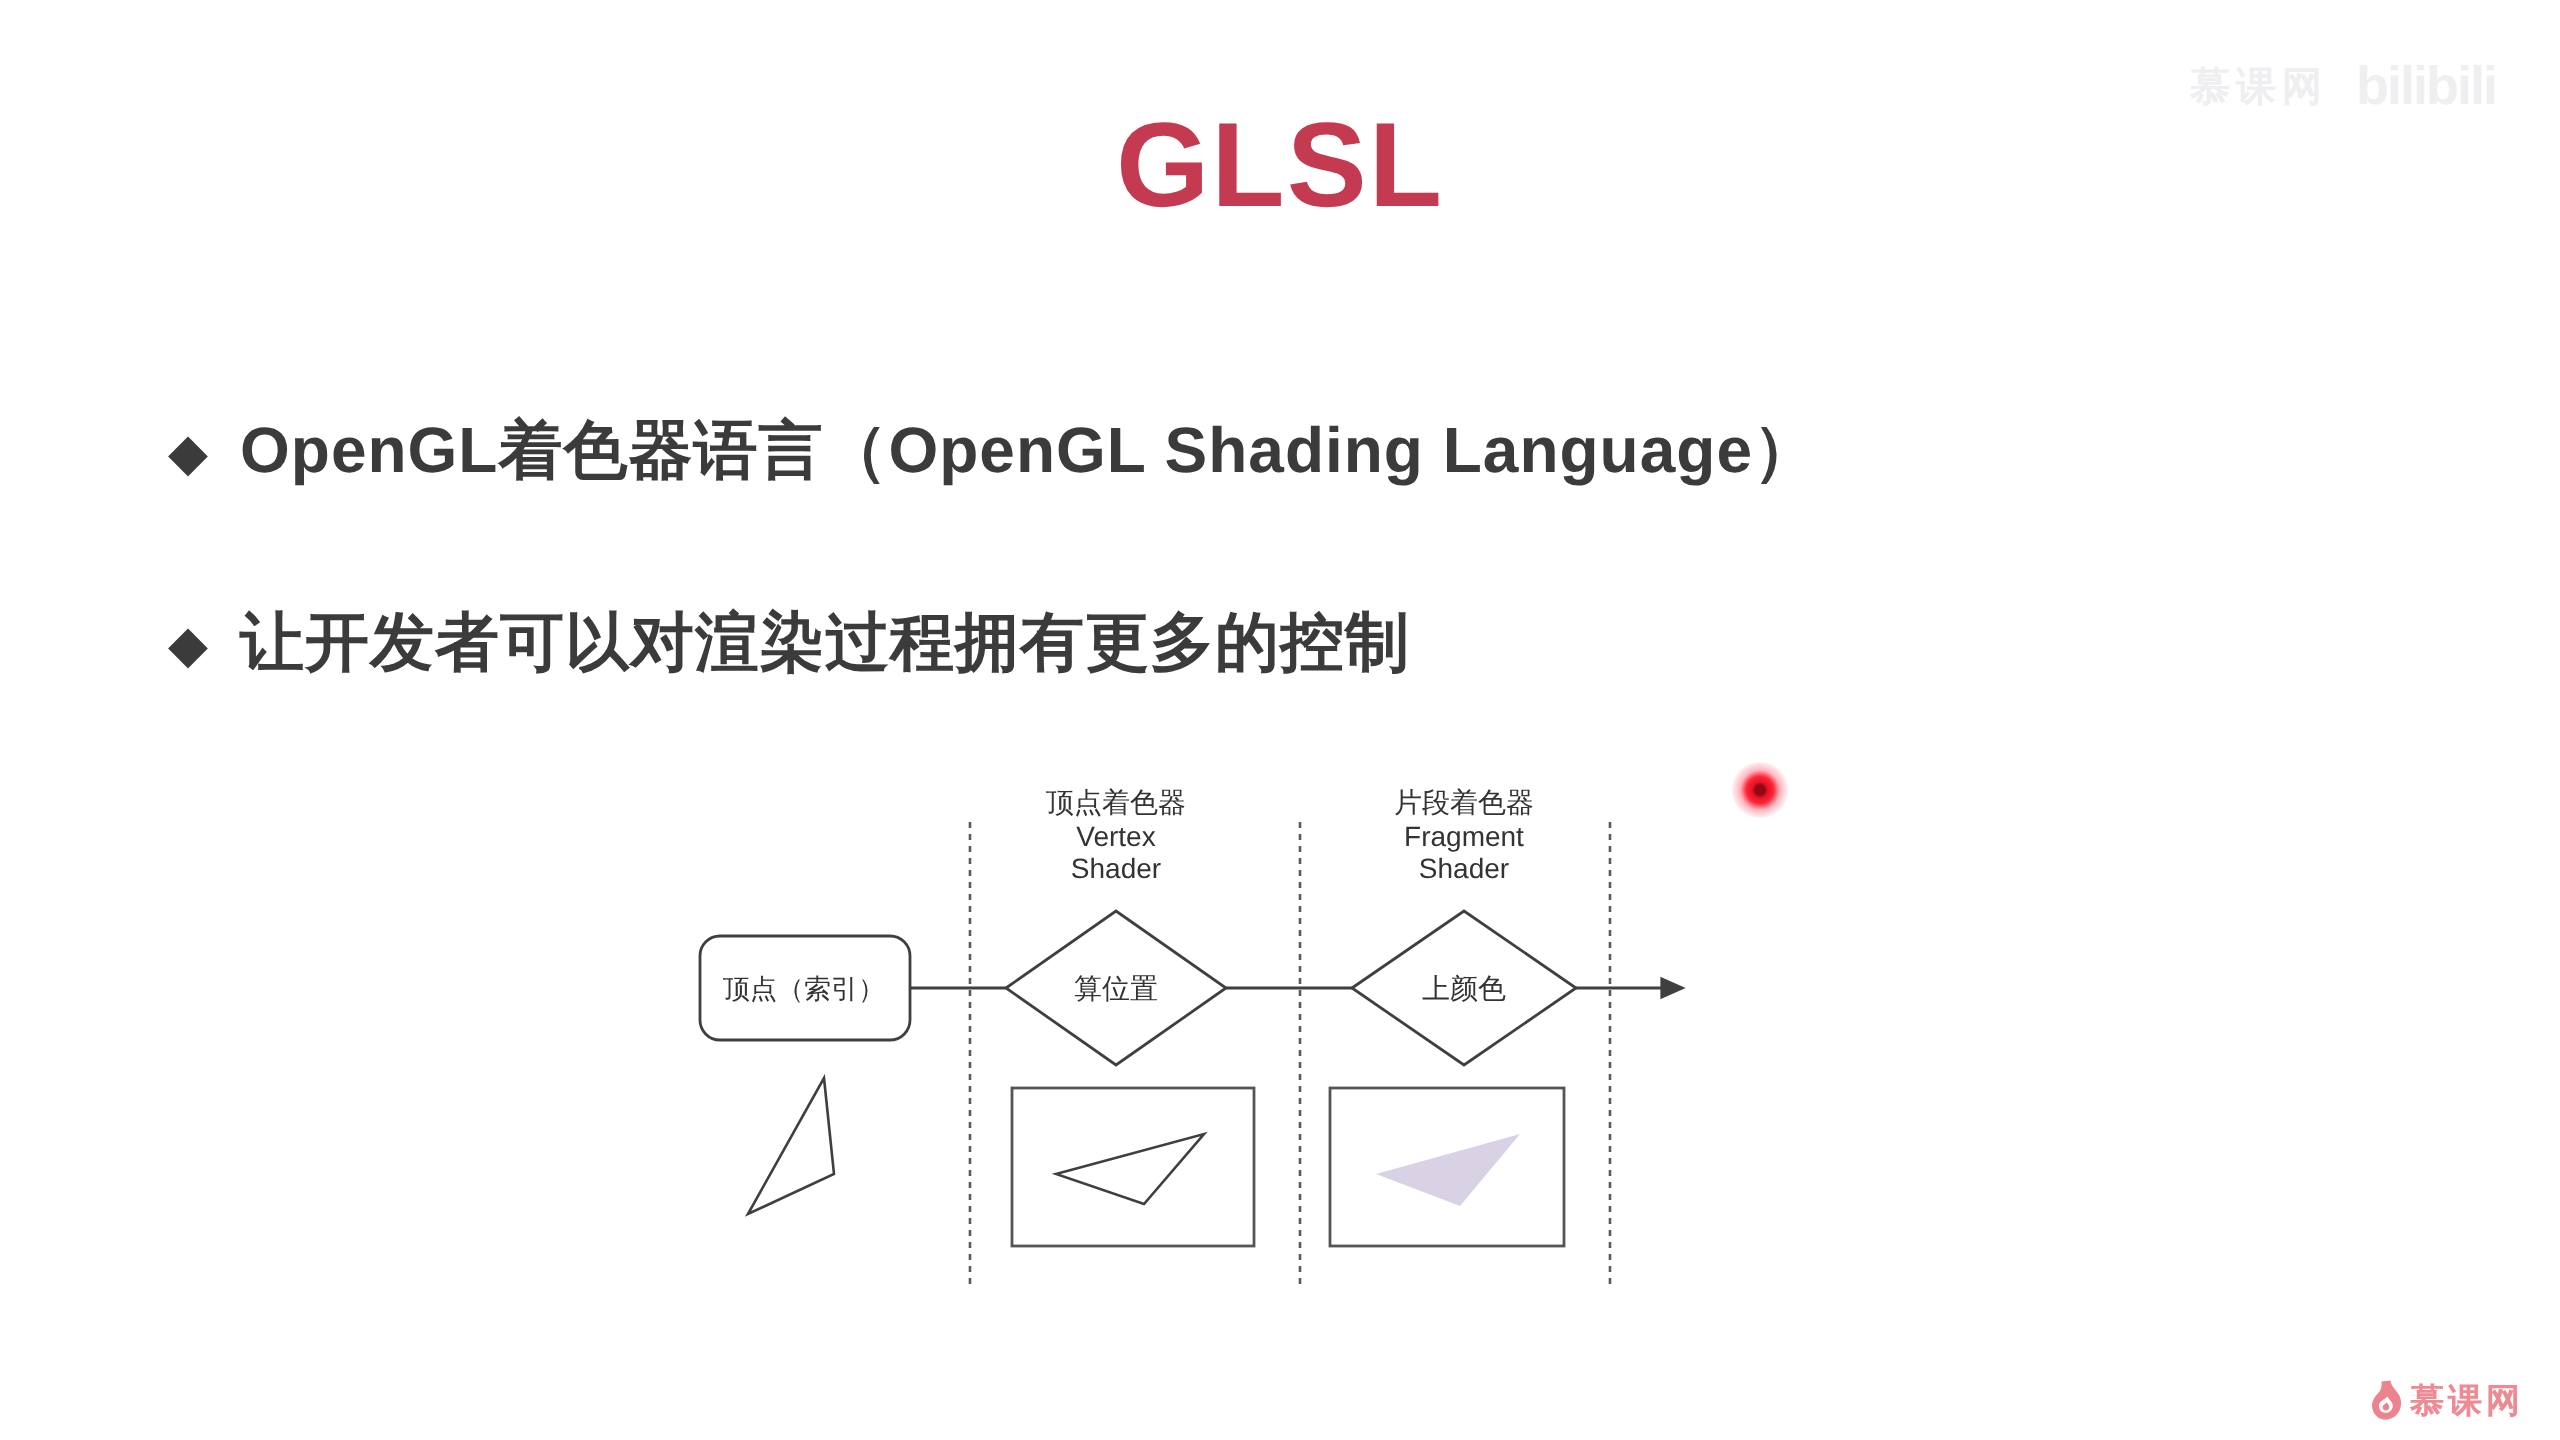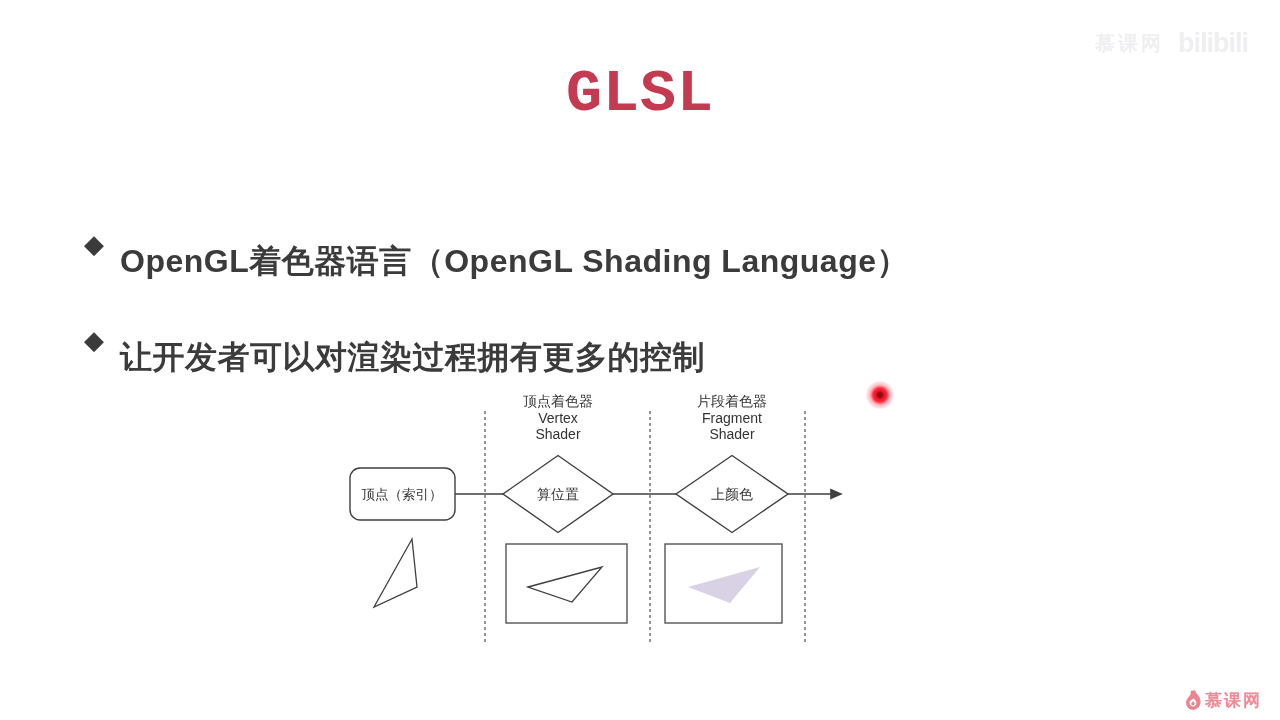--- a/index.html
+++ b/index.html
@@ -3,30 +3,30 @@
 <meta charset="utf-8">
 <style>
   html,body{margin:0;padding:0;}
   body{font-family:"Liberation Sans","DejaVu Sans",sans-serif;background:#888;}
   .slide{
     position:relative;width:1280px;height:720px;background:#ffffff;
     overflow:hidden;margin:0 auto;
   }
   
   .title{
-    position:absolute;top:60px;left:0;width:100%;text-align:center;
-    font-size:60px;font-weight:bold;letter-spacing:1px;color:#c43a51;font-family:Liberation Mono, monospace;
+    position:absolute;top:48px;left:0;width:100%;text-align:center;
+    font-size:60px;font-weight:bold;letter-spacing:1px;color:#c43a51;
   }
   
   .bullet{
     position:absolute;left:84px;display:flex;align-items:center;
     color:#3b3b3b;font-weight:bold;
   }
   .bullet .marker{font-size:26px;margin-right:16px;line-height:1;color:#3b3b3b;}
-  .bullet .btext{font-size:32px;letter-spacing:0.5px;white-space:nowrap;margin-top:36px;}
+  .bullet .btext{font-size:32px;letter-spacing:0.5px;white-space:nowrap;}
   .bullet1{top:204px;}
   .bullet2{top:300px;}
   
   .diagram{position:absolute;left:330px;top:380px;}
   .diagram text{fill:#333;font-family:"Liberation Sans","DejaVu Sans",sans-serif;}
   
   .laser{
     position:absolute;left:866px;top:381px;width:28px;height:28px;border-radius:50%;
     background:radial-gradient(circle,
       #8f0a12 0%, #8f0a12 12%,

